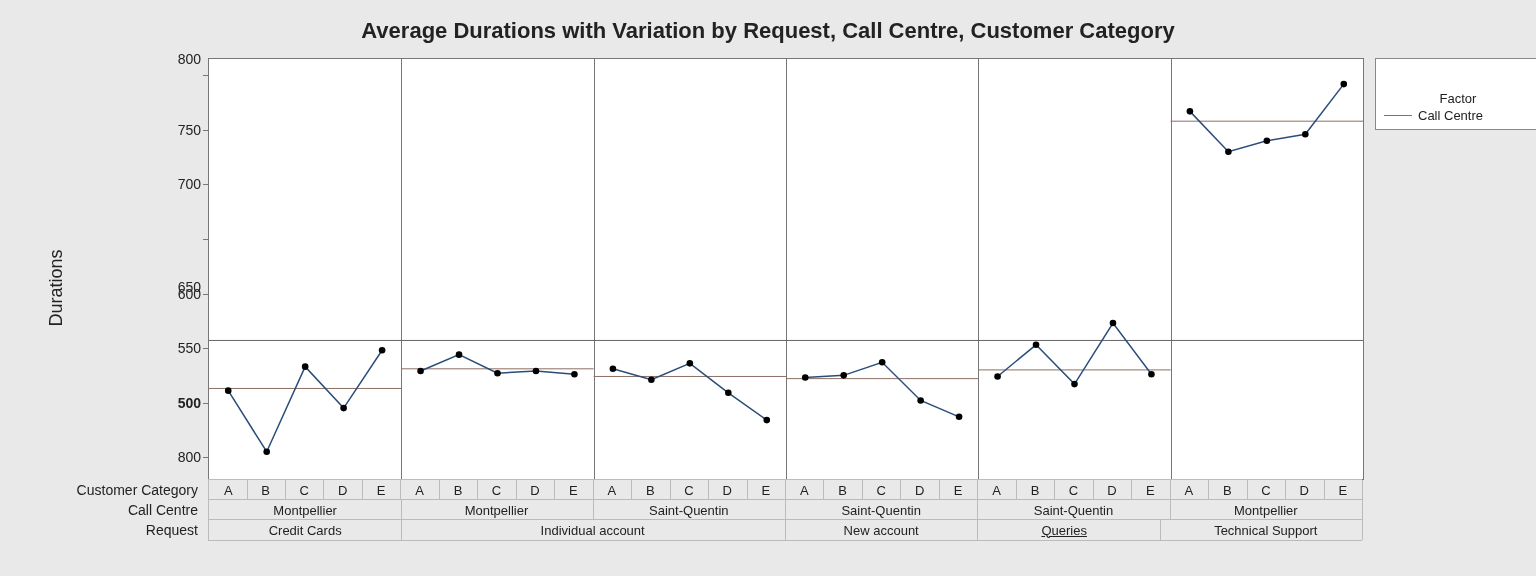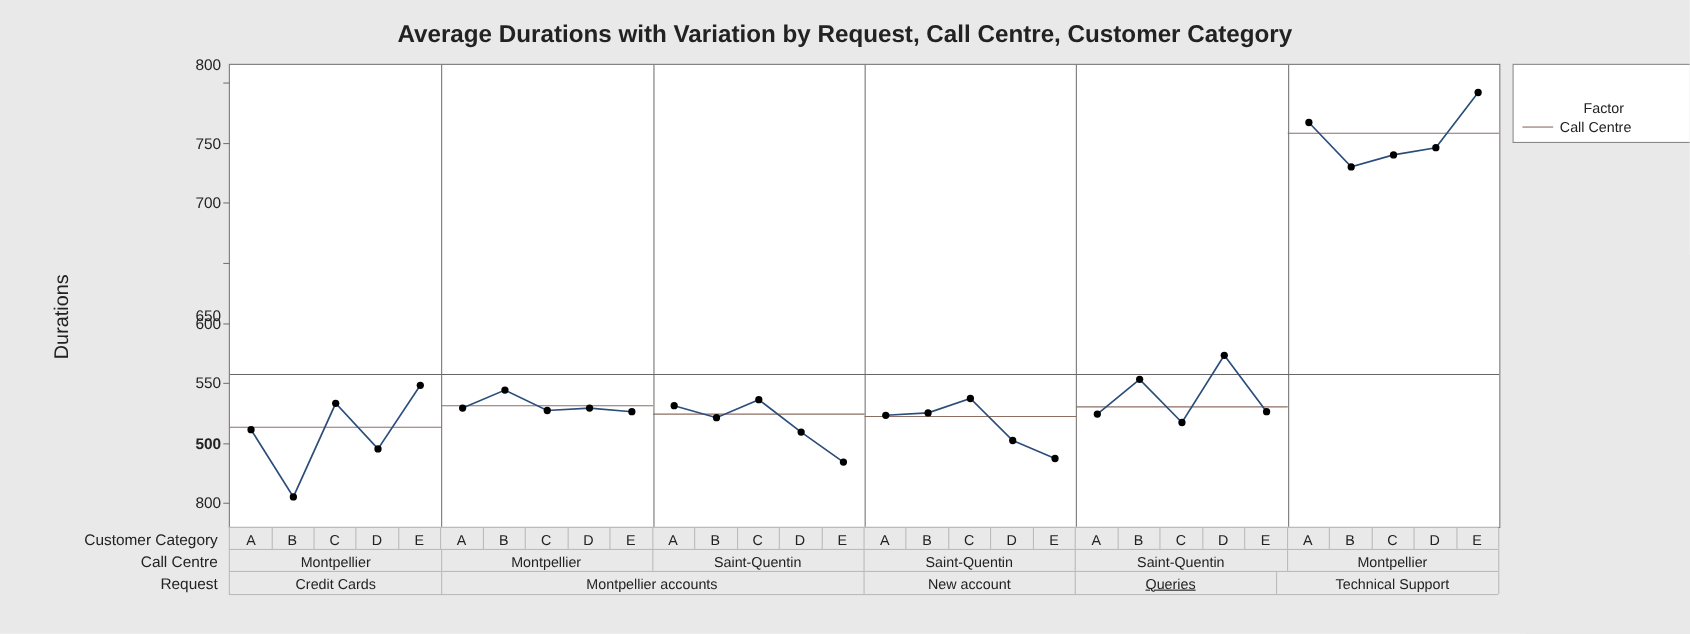--- a/index.html
+++ b/index.html
@@ -245,19 +245,19 @@
   <div class="cell" style="left: 0px; width: 192.333px;">Montpellier</div>
       <div class="cell" style="left: 192.333px; width: 192.333px;">Montpellier</div>
       <div class="cell" style="left: 384.667px; width: 192.333px;">Saint-Quentin</div>
       <div class="cell" style="left: 577px; width: 192.333px;">Saint-Quentin</div>
       <div class="cell" style="left: 769.333px; width: 192.333px;">Saint-Quentin</div>
       <div class="cell" style="left: 961.667px; width: 192.333px;">Montpellier</div>
     </div>
   <div class="axis-strip" id="strip-req" style="top:519px; border-bottom:1px solid #bbb;">
     <span class="hdr">Request</span>
   <div class="cell" style="left: 0px; width: 192.333px;">Credit Cards</div>
-      <div class="cell" style="left: 192.333px; width: 384.667px;">Montpellier accounts</div>
+      <div class="cell" style="left: 192.333px; width: 384.667px;">Individual account</div>
       <div class="cell" style="left: 577px; width: 192.333px;">New account</div>
       <div class="cell" style="left: 760px; width: 192.333px; text-decoration: underline;">Queries</div>
       <div class="cell" style="left: 961.667px; width: 192.333px;">Technical Support</div>
     </div>
 
 </div>
 
 </body></html>

